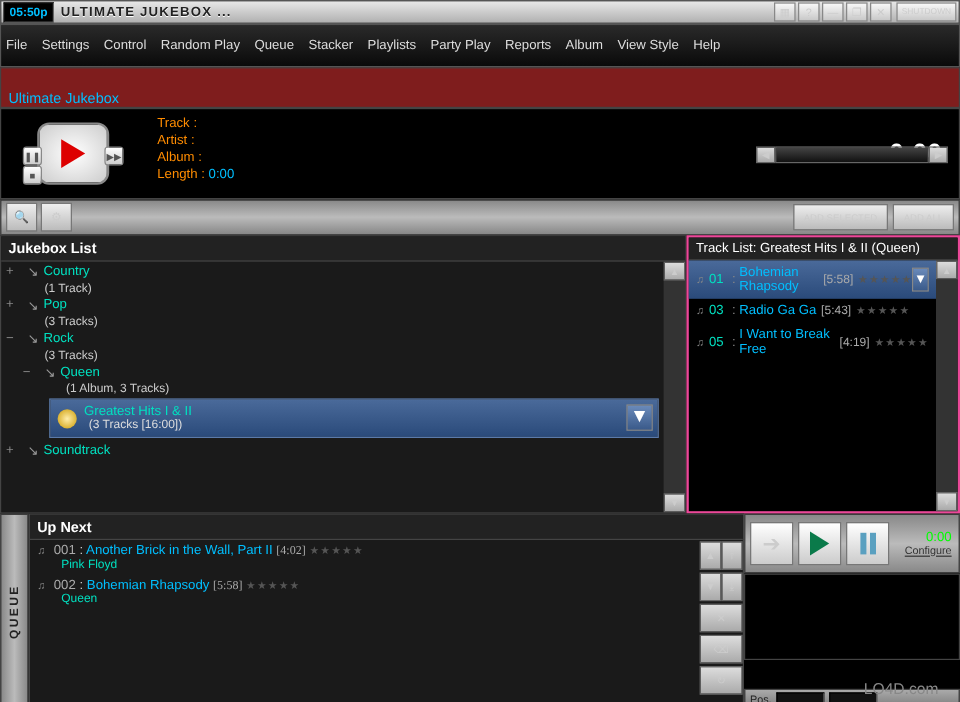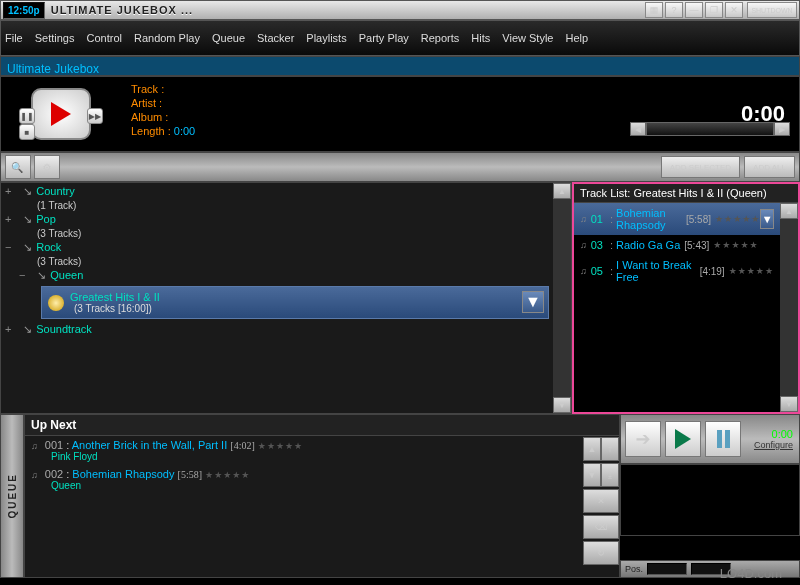--- a/index.html
+++ b/index.html
@@ -10,21 +10,21 @@
 .titlebar .clock { background: #000; color: #00bfff; font-size: 10px; padding: 2px 4px; border: 1px inset #666; font-weight: bold; }
 .titlebar .apptitle { color: #222; font-weight: bold; font-size: 11px; margin-left: 6px; letter-spacing: 1px; flex: 1; text-shadow: 0 1px 0 #fff; }
 .titlebar .win-btn { width: 18px; height: 16px; background: linear-gradient(#f8f8f8,#c8c8c8); border: 1px solid #888; margin-left: 2px; display: flex; align-items: center; justify-content: center; font-size: 9px; cursor: pointer; }
 .titlebar .shutdown { width: 50px; height: 16px; background: linear-gradient(#f8f8f8,#c8c8c8); border: 1px solid #888; margin-left: 4px; font-size: 7px; display: flex; align-items: center; justify-content: center; cursor: pointer; }
 
 
 .menubar { height: 36px; background: linear-gradient(#2a2a2a,#0a0a0a); border: 1px solid #555; display: flex; align-items: center; padding: 0 4px; }
 .menubar span { color: #ddd; font-size: 11px; margin-right: 12px; cursor: pointer; }
 
 
-.app-subbar { height: 20px; background: #0c4a6e; border: 1px solid #444; padding: 2px 6px; }
+.app-subbar { height: 20px; background: #7f1d1d; border: 1px solid #444; padding: 16px 6px; }
 .app-subbar span { color: #00bfff; font-size: 12px; }
 
 
 .nowplaying { display: flex; height: 76px; border: 1px solid #444; background: #000; }
 .np-left { width: 120px; display: flex; flex-direction: column; align-items: center; justify-content: center; padding: 4px; }
 .np-play { width: 60px; height: 52px; background: radial-gradient(#fff,#ccc); border-radius: 10px; border: 2px solid #888; display: flex; align-items: center; justify-content: center; position: relative; }
 .np-play .tri { width: 0; height: 0; border-left: 20px solid #d00; border-top: 12px solid transparent; border-bottom: 12px solid transparent; }
 .np-small { position: absolute; width: 16px; height: 16px; background: linear-gradient(#fff,#ccc); border: 1px solid #888; border-radius: 3px; display: flex; align-items: center; justify-content: center; font-size: 8px; color: #555; }
 .np-pause { left: -14px; top: 18px; }
 .np-stop { left: -14px; bottom: -2px; }
@@ -107,41 +107,41 @@
 .br-view { flex: 1; background: #000; border: 1px solid #444; }
 .br-status { height: 18px; background: linear-gradient(#aaa,#777); border: 1px solid #444; display: flex; align-items: center; font-size: 9px; padding: 0 4px; color: #222; margin-top: 24px; }
 .br-status .slot { background: #111; border: 1px inset #555; width: 40px; height: 12px; margin-left: 4px; }
 
 .watermark { position: absolute; right: 18px; bottom: 4px; color: #888; font-size: 13px; }
 </style>
 </head>
 <body>
 
 <div class="titlebar">
-  <div class="clock">12:50p</div>
+  <div class="clock">05:50p</div>
   <div class="apptitle">ULTIMATE JUKEBOX ...</div>
   <div class="win-btn">▦</div>
   <div class="win-btn">?</div>
   <div class="win-btn">—</div>
   <div class="win-btn">❐</div>
   <div class="win-btn">✕</div>
   <div class="shutdown">SHUTDOWN</div>
 </div>
 
 <div class="menubar">
   <span>File</span>
   <span>Settings</span>
   <span>Control</span>
   <span>Random Play</span>
   <span>Queue</span>
   <span>Stacker</span>
   <span>Playlists</span>
   <span>Party Play</span>
   <span>Reports</span>
-  <span>Hits</span>
+  <span>Album</span>
   <span>View Style</span>
   <span>Help</span>
 </div>
 
 <div class="app-subbar">
   <span>Ultimate Jukebox</span>
 </div>
 
 <div class="nowplaying">
   <div class="np-left">
@@ -169,20 +169,21 @@
 <div class="toolbar">
   <div class="tbtn">🔍</div>
   <div class="tbtn">⚙</div>
   <div class="spacer"></div>
   <div class="abtn">ADD SELECTED</div>
   <div class="abtn">ADD ALL</div>
 </div>
 
 <div class="mainsplit">
   <div class="jukebox-panel">
+    <div class="panel-header">Jukebox List</div>
     <div class="jblist">
       <div class="jb-row">
           <span class="exp">+</span>
           <span class="arrow">↘</span>
           <span class="name">Country</span>
         </div>
       <div class="jb-sub">(1 Track)</div>
 
       <div class="jb-row">
           <span class="exp">+</span>
@@ -196,20 +197,21 @@
           <span class="arrow">↘</span>
           <span class="name">Rock</span>
         </div>
       <div class="jb-sub">(3 Tracks)</div>
 
       <div class="jb-row indent1">
           <span class="exp">−</span>
           <span class="arrow">↘</span>
           <span class="name">Queen</span>
         </div>
+      <div class="jb-sub" style="margin-left:54px">(1 Album, 3 Tracks)</div>
 
       <div class="jb-album">
         <div class="disc"></div>
         <div>
           <div class="name">Greatest Hits I &amp; II</div>
           <div class="sub">(3 Tracks [16:00])</div>
         </div>
         <div class="dd">▼</div>
       </div>
 

